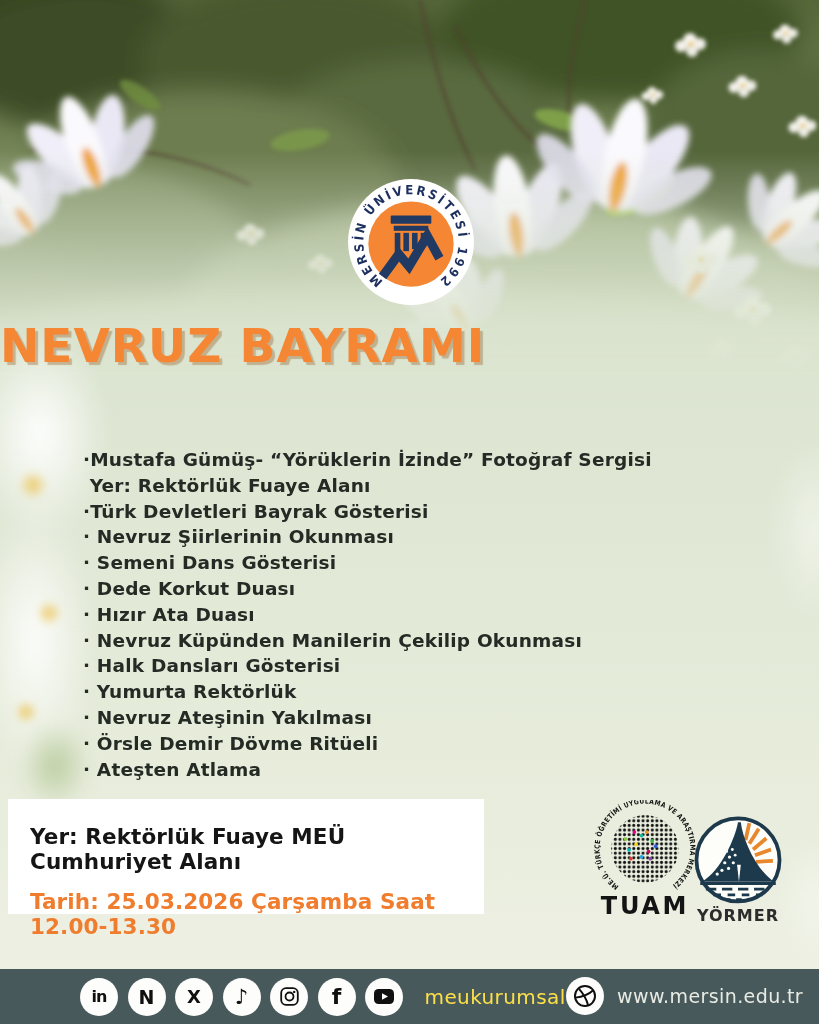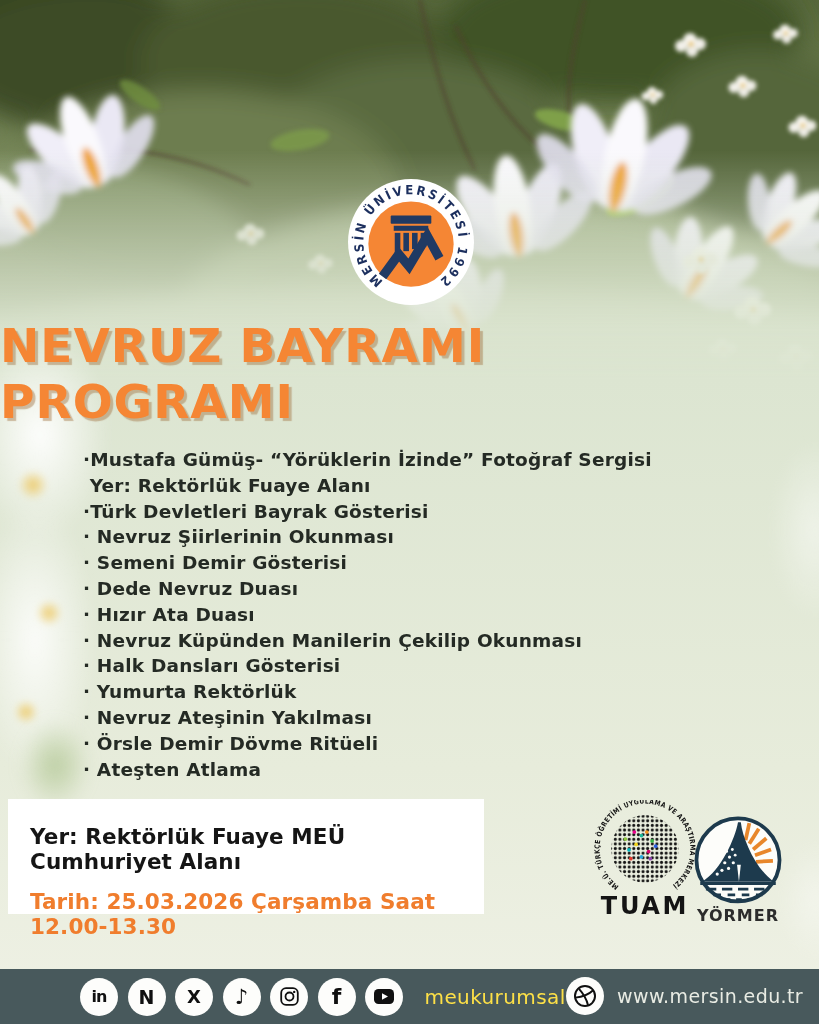--- a/index.html
+++ b/index.html
@@ -183,30 +183,29 @@
         <rect x="56.5" y="55" width="5.5" height="18"></rect>
         <rect x="65" y="55" width="5.5" height="16"></rect>
         <rect x="73.5" y="55" width="5.5" height="14"></rect>
       </g>
       <path d="M 36,98 L 52,76 L 62,88 L 80,58 L 92,80" fill="none" stroke="#203a63" stroke-width="9" stroke-linejoin="miter"></path>
     </svg>
   </div>
 
   <div class="title">
     <div>NEVRUZ BAYRAMI</div>
-    <div>PROGRAMI</div>
   </div>
 
   <ul class="program">
     <li>·Mustafa Gümüş- “Yörüklerin İzinde” Fotoğraf Sergisi</li>
     <li> Yer: Rektörlük Fuaye Alanı</li>
     <li>·Türk Devletleri Bayrak Gösterisi</li>
     <li>· Nevruz Şiirlerinin Okunması</li>
-    <li>· Semeni Demir Gösterisi</li>
-    <li>· Dede Nevruz Duası</li>
+    <li>· Semeni Dans Gösterisi</li>
+    <li>· Dede Korkut Duası</li>
     <li>· Hızır Ata Duası</li>
     <li>· Nevruz Küpünden Manilerin Çekilip Okunması</li>
     <li>· Halk Dansları Gösterisi</li>
     <li>· Yumurta Rektörlük</li>
     <li>· Nevruz Ateşinin Yakılması</li>
     <li>· Örsle Demir Dövme Ritüeli</li>
     <li>· Ateşten Atlama</li>
   </ul>
 
   <div class="info-box">

